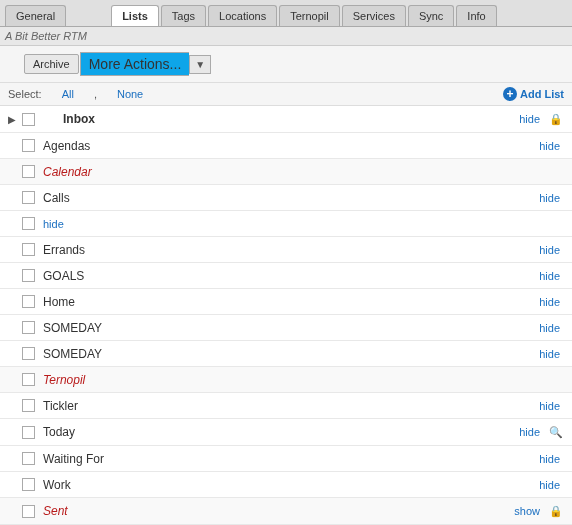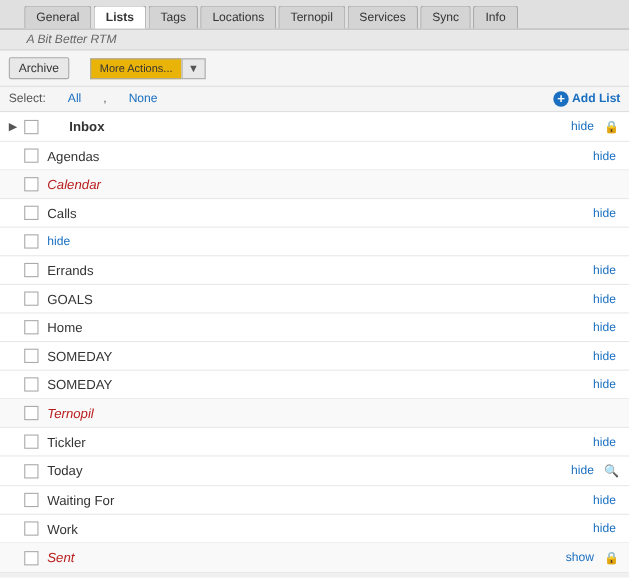--- a/index.html
+++ b/index.html
@@ -9,81 +9,82 @@
       background: #f0f0f0;
       width: 572px;
       min-height: 525px;
     }
 
     
     .tab-bar {
       background: #e0e0e0;
       display: flex;
       align-items: center;
-      padding: 5px 5px 0 22px;
+      padding: 5px 5px 0 5px;
       border-bottom: 1px solid #aaa;
       gap: 2px;
     }
     .tab {
       padding: 4px 10px;
       border: 1px solid #aaa;
       border-bottom: none;
       cursor: pointer;
       background: #d4d4d4;
       color: #333;
       font-size: 11px;
       border-radius: 3px 3px 0 0;
       text-decoration: none;
     }
     .tab.active {
       background: #fff;
       color: #333;
       font-weight: bold;
+      margin-left: 43px;
     }
 
     
     .app-subtitle {
       background: #e8e8e8;
-      padding: 3px 24px;
+      padding: 3px 5px;
       font-size: 11px;
       color: #666;
       border-bottom: 1px solid #ccc;
       font-style: italic;
     }
 
     
     .toolbar {
       background: #f5f5f5;
-      padding: 6px 8px;
+      padding: 6px 24px;
       border-bottom: 1px solid #ddd;
       display: flex;
       align-items: center;
-      gap: 19px;
+      gap: 1px;
     }
     .btn-archive {
       padding: 3px 8px;
       background: #e8e8e8;
       border: 1px solid #aaa;
       cursor: pointer;
       font-size: 11px;
       border-radius: 2px;
       color: #333;
     }
 
     .dropdown-wrapper {
       display: flex;
       align-items: center;
     }
     .btn-more-actions {
       padding: 3px 8px;
-      background: #eab308;
+      background: #0ea5e9;
       border: 1px solid #aaa;
       border-right: none;
       cursor: pointer;
-      font-size: 10px;
+      font-size: 14px;
       color: #333;
     }
     .btn-dropdown-arrow {
       padding: 3px 5px;
       background: #e8e8e8;
       border: 1px solid #aaa;
       cursor: pointer;
       font-size: 10px;
       color: #555;
     }

